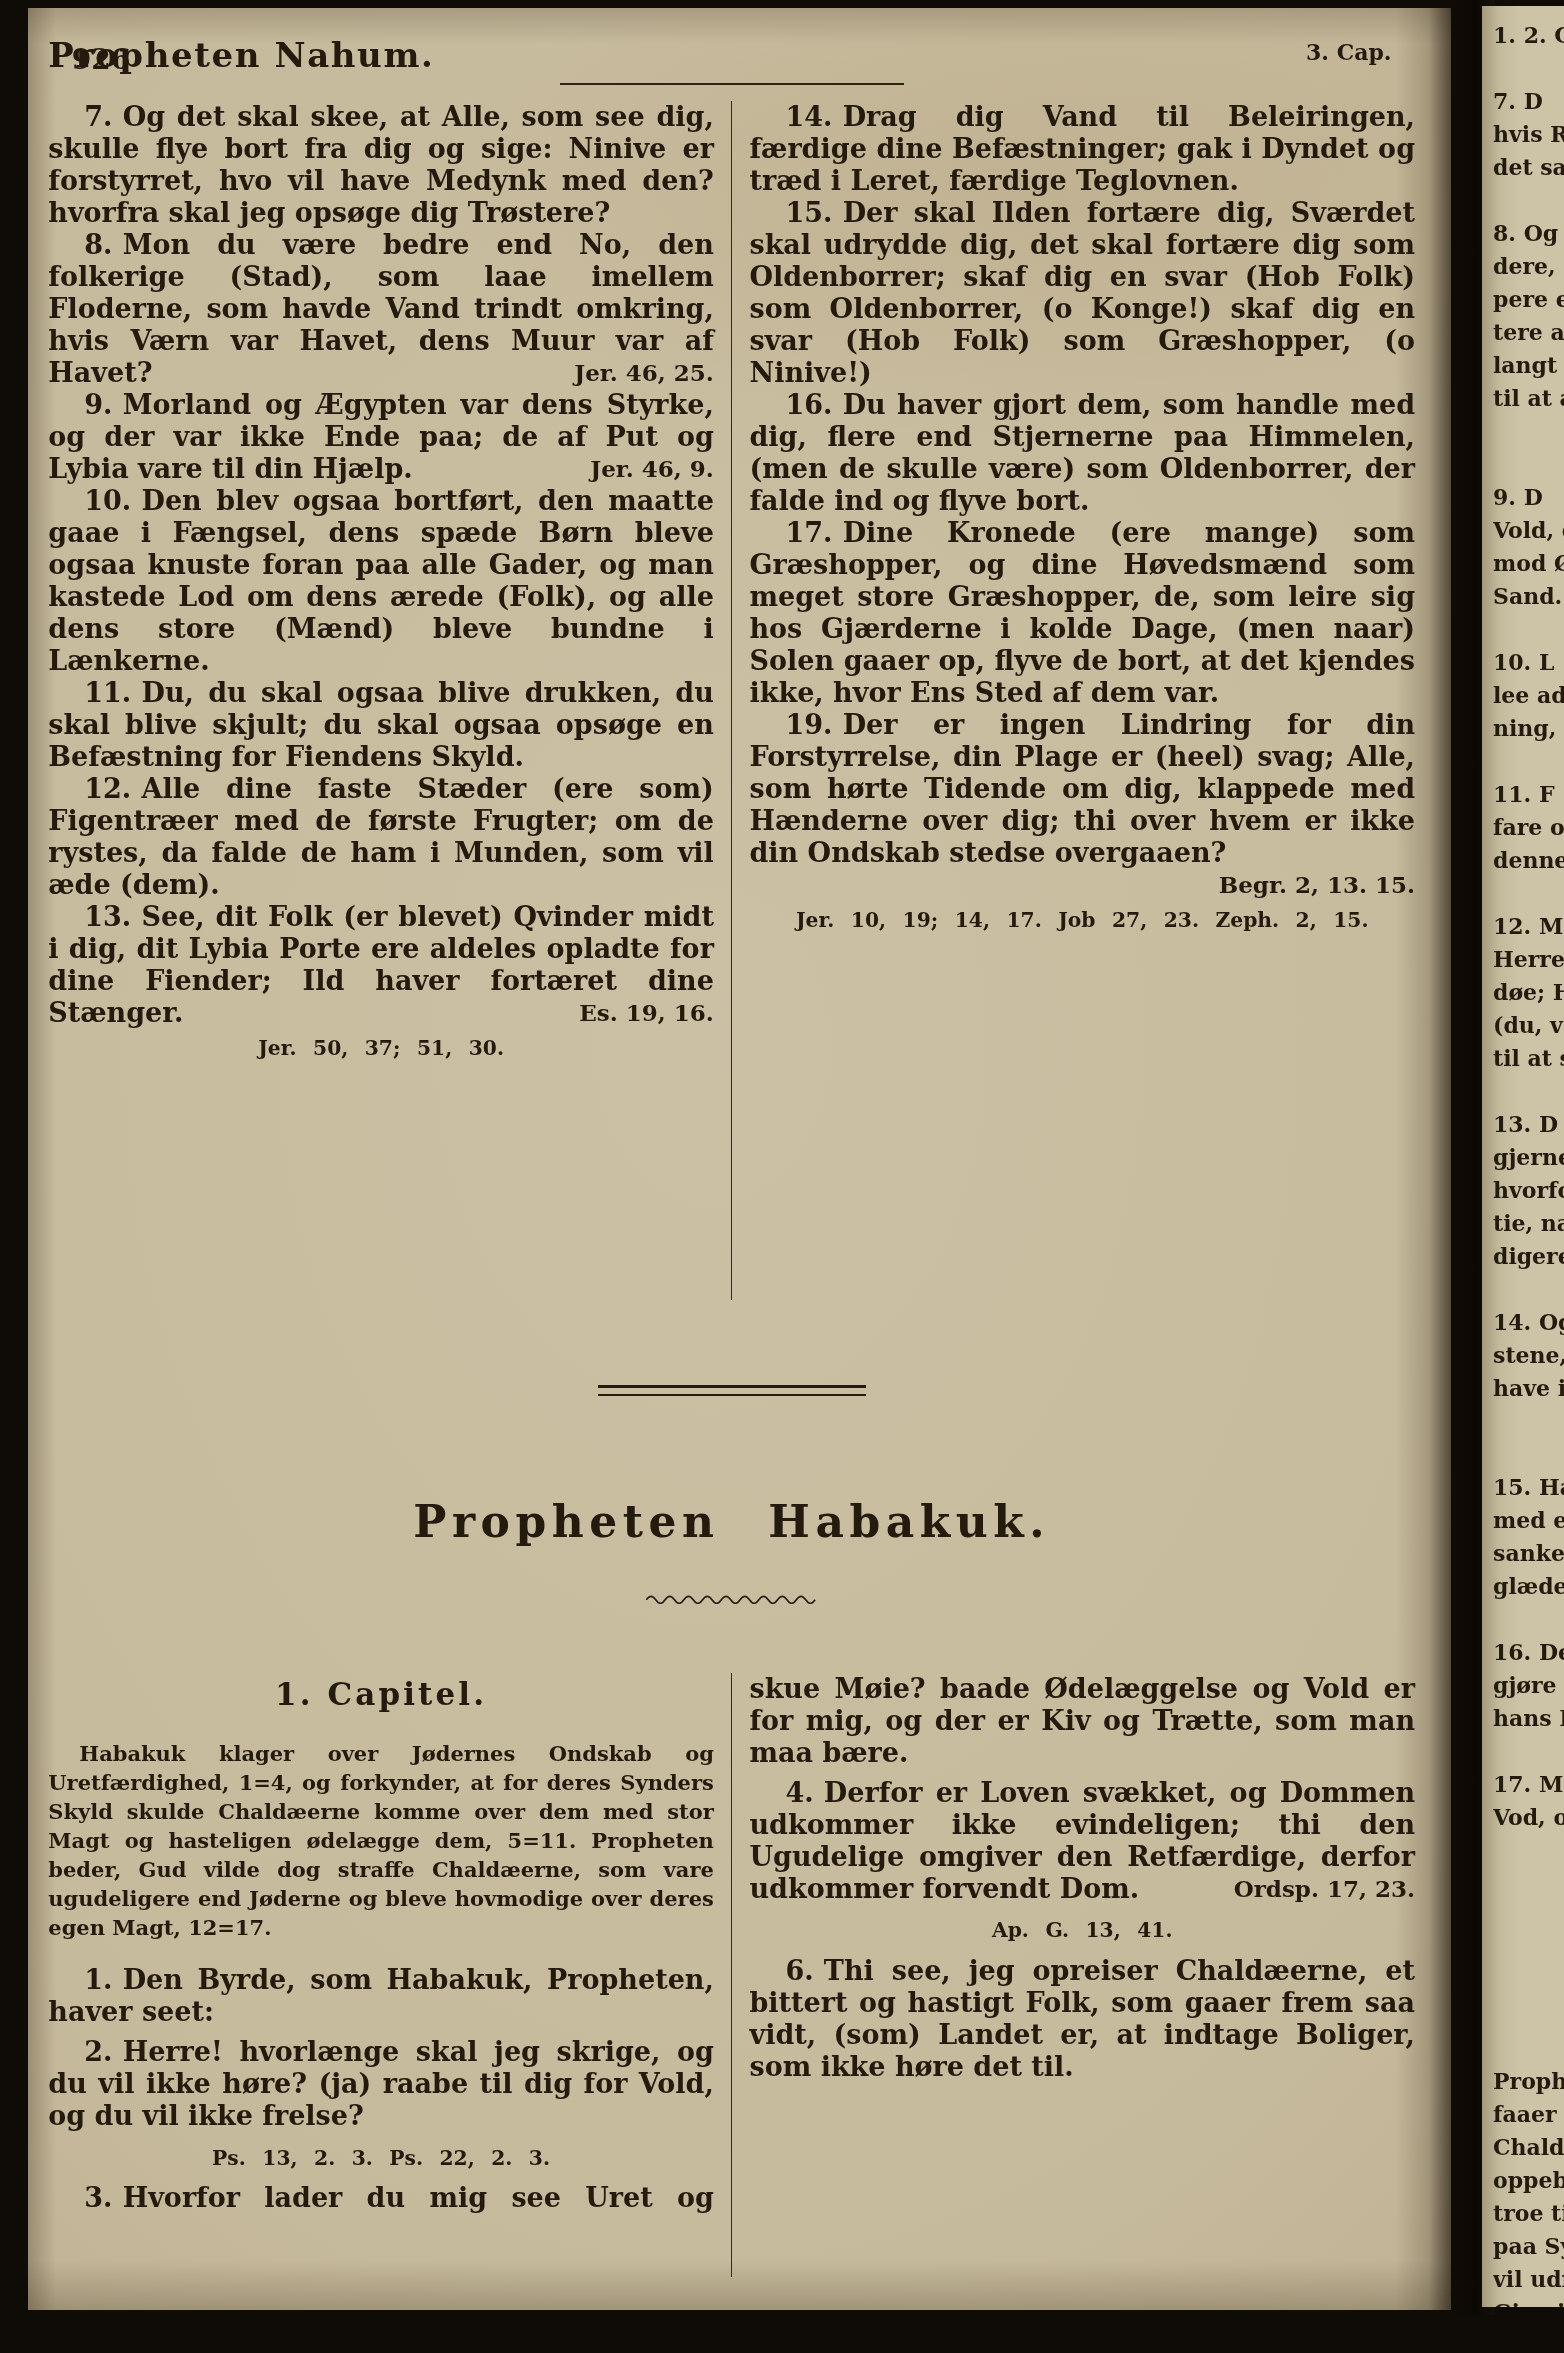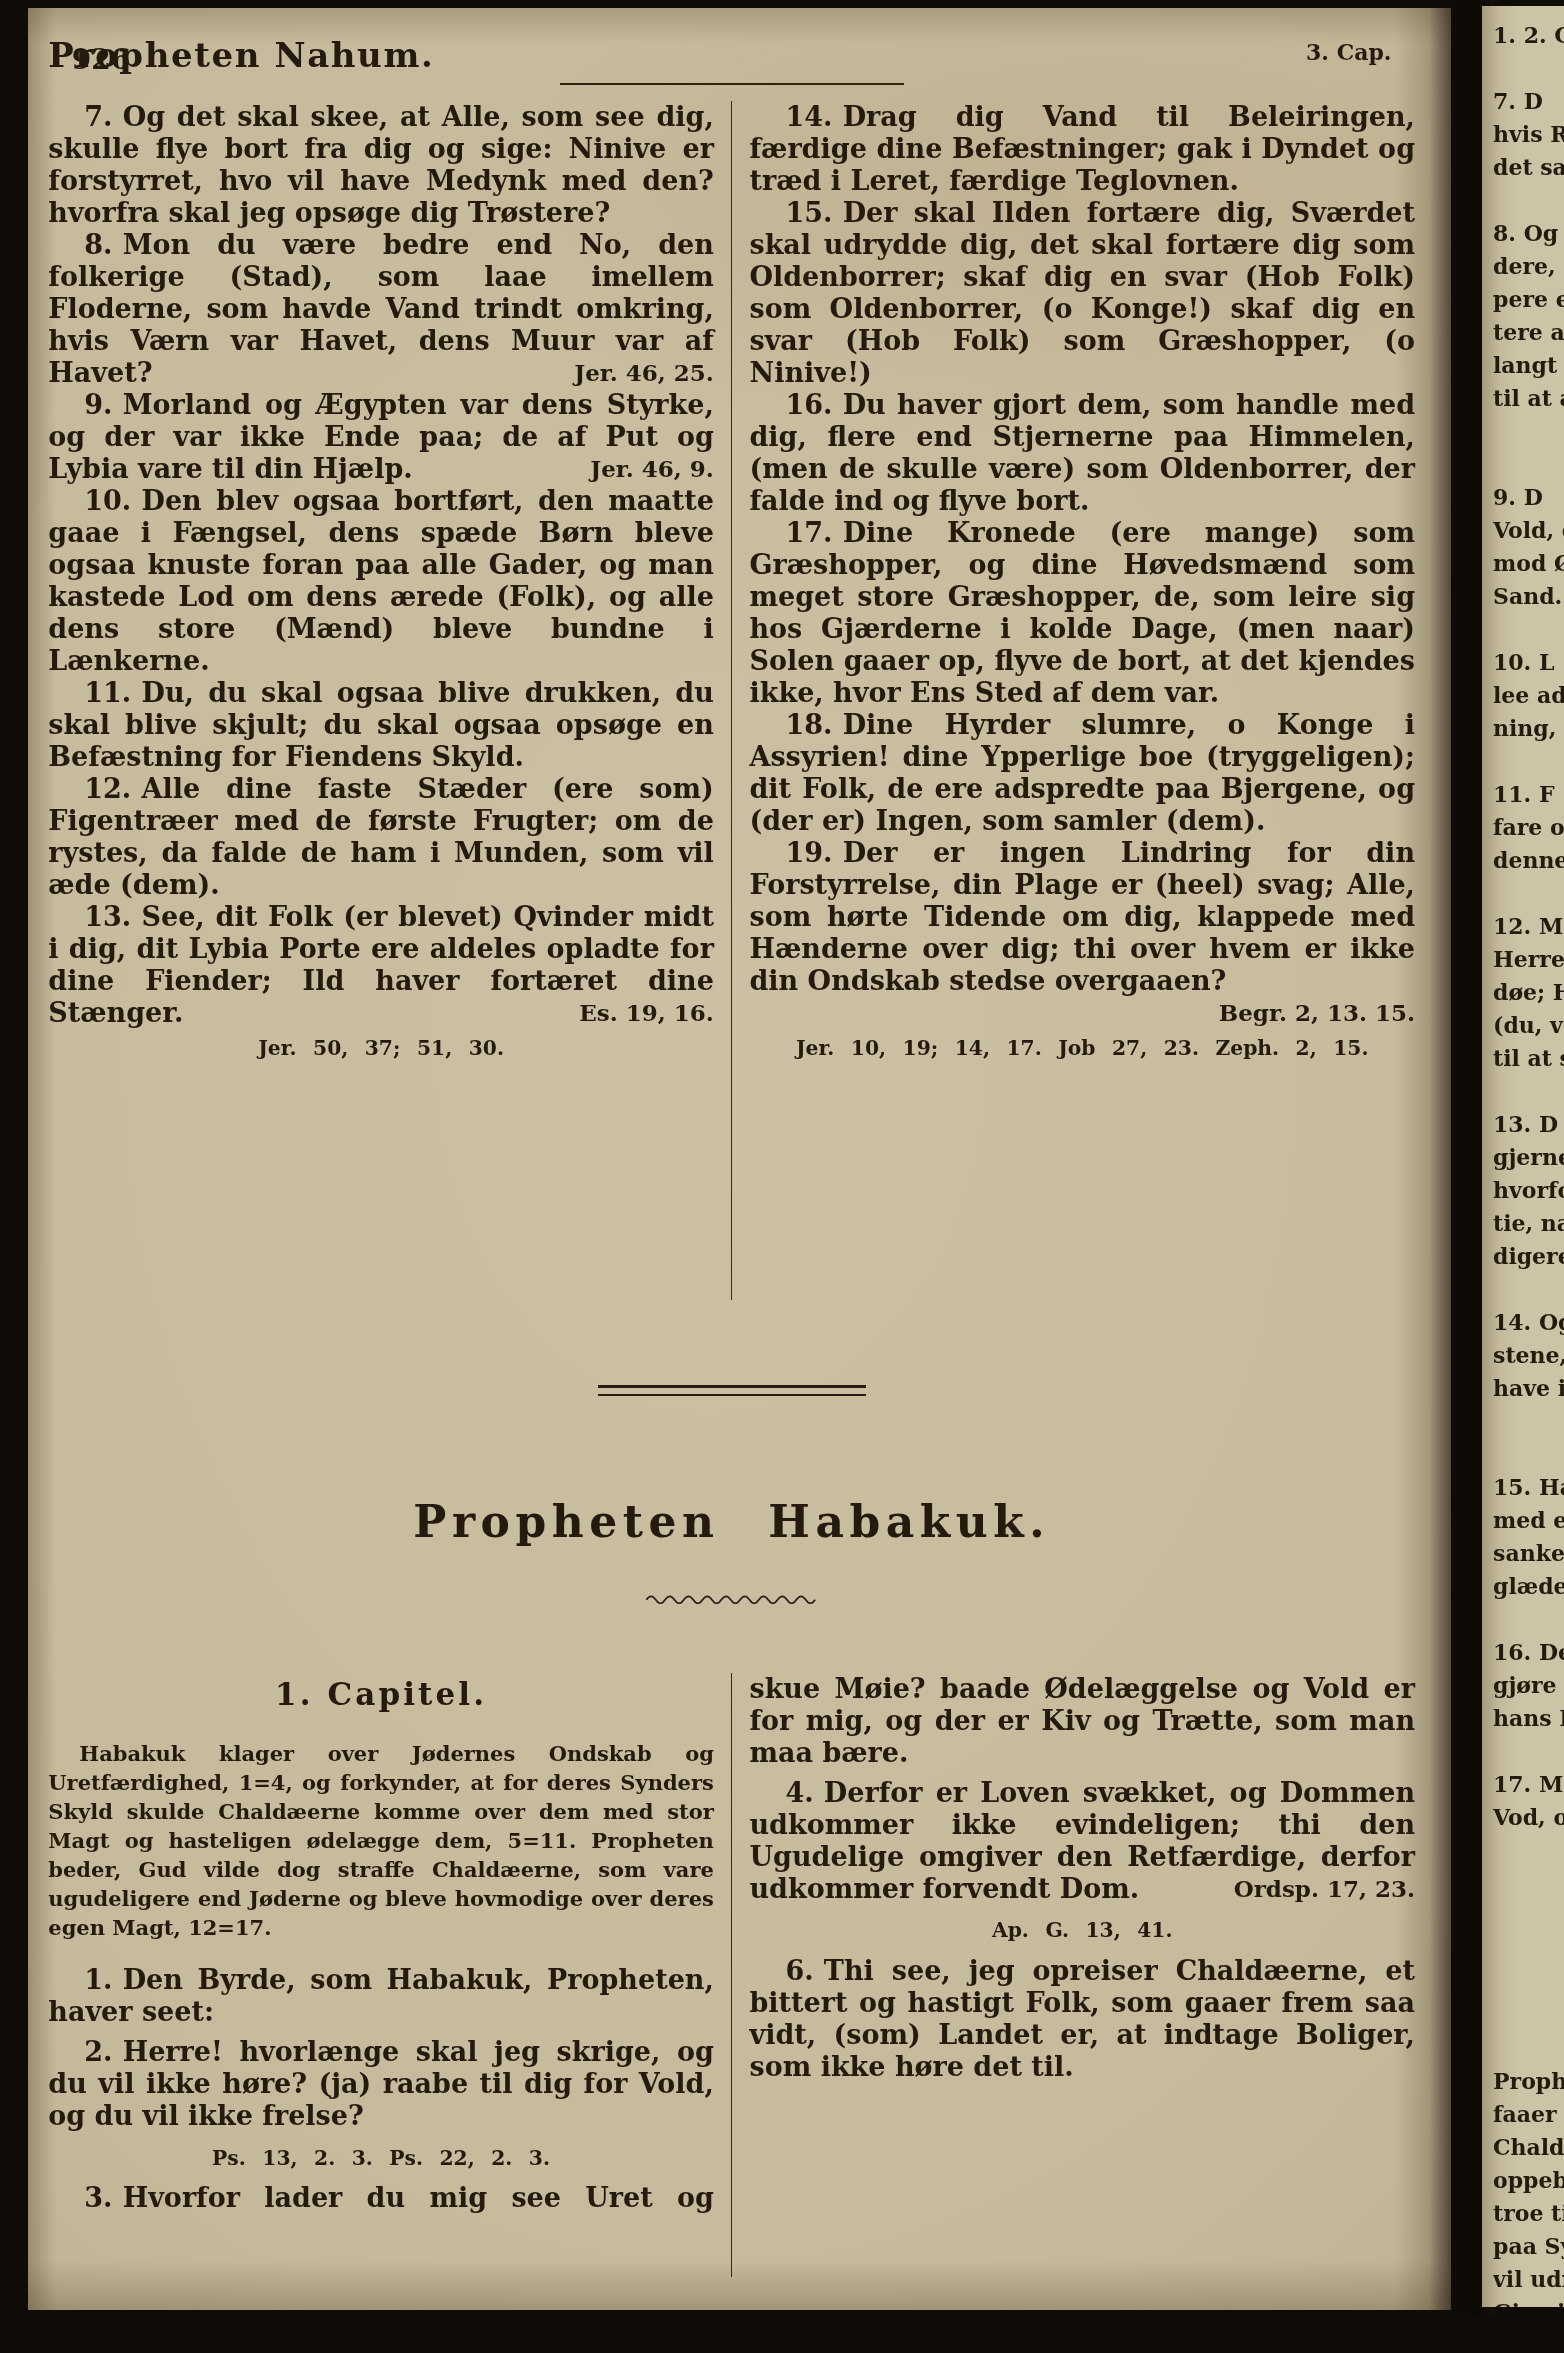--- a/index.html
+++ b/index.html
@@ -96,21 +96,20 @@
           <p class="verse"><span class="vnum">12.</span><span class="vtext">Alle dine faste Stæder (ere som) Figentræer med de første Frugter; om de rystes, da falde de ham i Munden, som vil æde (dem).</span></p>
           <p class="verse"><span class="vnum">13.</span><span class="vtext">See, dit Folk (er blevet) Qvinder midt i dig, dit Lybia Porte ere aldeles opladte for dine Fiender; Ild haver fortæret dine Stænger.</span><span class="vref">Es. 19, 16.</span></p>
           <p class="refline">Jer. 50, 37; 51, 30.</p>
         </div>
       <div class="vrule"></div>
       <div class="col" id="nahum-right">
           <p class="verse"><span class="vnum">14.</span><span class="vtext">Drag dig Vand til Beleiringen, færdige dine Befæstninger; gak i Dyndet og træd i Leret, færdige Teglovnen.</span></p>
           <p class="verse"><span class="vnum">15.</span><span class="vtext">Der skal Ilden fortære dig, Sværdet skal udrydde dig, det skal fortære dig som Oldenborrer; skaf dig en svar (Hob Folk) som Oldenborrer, (o Konge!) skaf dig en svar (Hob Folk) som Græshopper, (o Ninive!)</span></p>
           <p class="verse"><span class="vnum">16.</span><span class="vtext">Du haver gjort dem, som handle med dig, flere end Stjernerne paa Himmelen, (men de skulle være) som Oldenborrer, der falde ind og flyve bort.</span></p>
           <p class="verse"><span class="vnum">17.</span><span class="vtext">Dine Kronede (ere mange) som Græshopper, og dine Høvedsmænd som meget store Græshopper, de, som leire sig hos Gjærderne i kolde Dage, (men naar) Solen gaaer op, flyve de bort, at det kjendes ikke, hvor Ens Sted af dem var.</span></p>
-          <p class="verse"><span class="vnum">18.</span><span class="vtext">Dine Hyrder slumre, o Konge i Assyrien! dine Ypperlige boe (tryggeligen); dit Folk, de ere adspredte paa Bjergene, og (der er) Ingen, som samler (dem).</span></p>
           <p class="verse"><span class="vnum">19.</span><span class="vtext">Der er ingen Lindring for din Forstyrrelse, din Plage er (heel) svag; Alle, som hørte Tidende om dig, klappede med Hænderne over dig; thi over hvem er ikke din Ondskab stedse overgaaen?</span><span class="vref">Begr. 2, 13. 15.</span></p>
           <p class="refline">Jer. 10, 19; 14, 17. Job 27, 23. Zeph. 2, 15.</p>
         </div>
     </section>
 
     <div class="section-divider">
       <div class="sd-top"></div>
       <div class="sd-bot"></div>
     </div>
 

